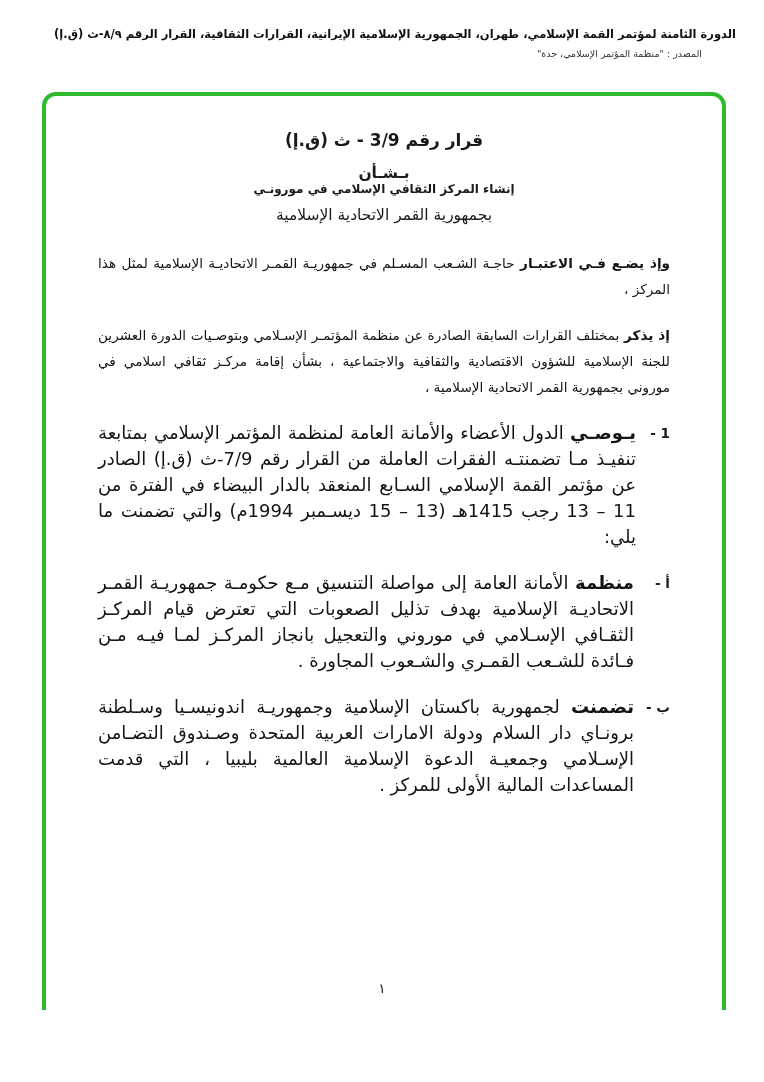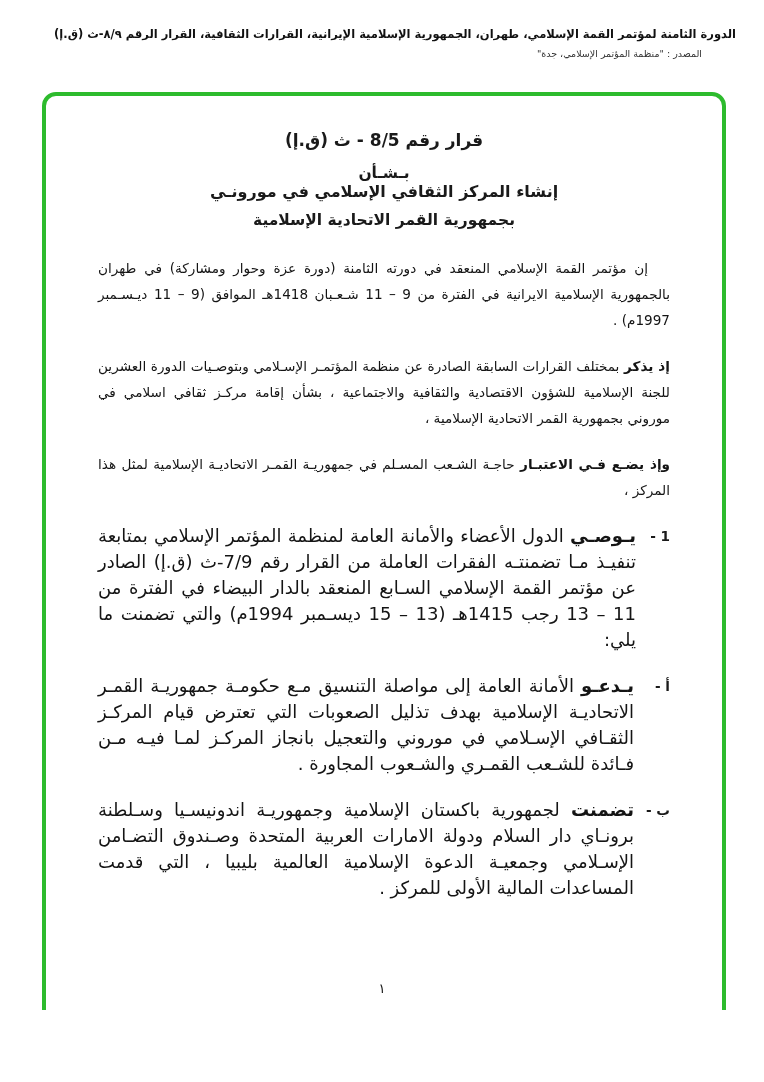--- a/index.html
+++ b/index.html
@@ -39,22 +39,22 @@
   .content {
     position:absolute; inset:0;
     padding:34px 52px 10px 52px;
     direction:rtl;
   }
 
   
   .title-block { text-align:center; margin-bottom:26px; }
   .title-block .t1 { font-size:17px; font-weight:bold; margin-bottom:14px; }
   .title-block .t2 { font-size:15.5px; font-weight:bold; letter-spacing:1px; }
-  .title-block .t3 { font-size:16px; font-weight:bold; margin-bottom:10px; }
-  .title-block .t4 { font-size:15.5px; font-weight:bold; }
+  .title-block .t3 { font-size:12px; font-weight:bold; margin-bottom:10px; }
+  .title-block .t4 { font-size:15.5px; font-weight:normal; }
 
   
   .para {
     font-size:13.6px;
     line-height:26px;
     text-align:justify;
     margin-bottom:20px;
     color:#141414;
   }
   .para.indent { text-indent:22px; }
@@ -98,40 +98,39 @@
 
   <div class="doc-header">
     <div class="h-line1">الدورة الثامنة لمؤتمر القمة الإسلامي، طهران، الجمهورية الإسلامية الإيرانية، القرارات الثقافية، القرار الرقم ٨/٩-ث (ق.إ)</div>
     <div class="h-line2">المصدر :  "منظمة المؤتمر الإسلامي، جدة"</div>
   </div>
 
   <div class="frame">
     <div class="content">
 
       <div class="title-block">
-        <div class="t1">قرار رقم 8/5 - ث (ق.إ)</div>
+        <div class="t1">قرار رقم 3/9 - ث (ق.إ)</div>
         <div class="t2">بـشـأن</div>
         <div class="t3">إنشاء المركز الثقافي الإسلامي في مورونـي</div>
         <div class="t4">بجمهورية القمر الاتحادية الإسلامية</div>
       </div>
 
-      <p class="para indent">إن مؤتمر القمة الإسلامي المنعقد في دورته الثامنة (دورة عزة وحوار ومشاركة) في طهران بالجمهورية الإسلامية الايرانية في الفترة من 9 – 11 شـعـبان 1418هـ الموافق (9 – 11 ديـسـمبر 1997م) .</p>
+
+      <p class="para"><span class="lead">وإذ يضـع فـي الاعتبـار</span> <span>حاجـة الشـعب المسـلم في جمهوريـة القمـر الاتحاديـة الإسلامية لمثل هذا المركز ،</span></p>
 
       <p class="para"><span class="lead">إذ يذكر</span> <span>بمختلف القرارات السابقة الصادرة عن منظمة المؤتمـر الإسـلامي وبتوصـيات الدورة العشرين للجنة الإسلامية للشؤون الاقتصادية والثقافية والاجتماعية ، بشأن إقامة مركـز ثقافي اسلامي في موروني بجمهورية القمر الاتحادية الإسلامية ،</span></p>
-
-      <p class="para"><span class="lead">وإذ يضـع فـي الاعتبـار</span> <span>حاجـة الشـعب المسـلم في جمهوريـة القمـر الاتحاديـة الإسلامية لمثل هذا المركز ،</span></p>
 
       <div class="item">
         <div class="marker">1 -</div>
         <div class="item-text"><span class="lead">يـوصـي</span> <span>الدول الأعضاء والأمانة العامة لمنظمة المؤتمر الإسلامي بمتابعة تنفيـذ مـا تضمنتـه الفقرات العاملة من القرار رقم 7/9-ث (ق.إ) الصادر عن مؤتمر القمة الإسلامي السـابع المنعقد بالدار البيضاء في الفترة من 11 – 13 رجب 1415هـ (13 – 15 ديسـمبر 1994م) والتي تضمنت ما يلي:</span></div>
       </div>
 
       <div class="item sub">
         <div class="marker">أ -</div>
-        <div class="item-text"><span class="lead">يـدعـو</span> <span>الأمانة العامة إلى مواصلة التنسيق مـع حكومـة جمهوريـة القمـر الاتحاديـة الإسلامية بهدف تذليل الصعوبات التي تعترض قيام المركـز الثقـافي الإسـلامي في موروني والتعجيل بانجاز المركـز لمـا فيـه مـن فـائدة للشـعب القمـري والشـعوب المجاورة .</span></div>
+        <div class="item-text"><span class="lead">منظمة</span> <span>الأمانة العامة إلى مواصلة التنسيق مـع حكومـة جمهوريـة القمـر الاتحاديـة الإسلامية بهدف تذليل الصعوبات التي تعترض قيام المركـز الثقـافي الإسـلامي في موروني والتعجيل بانجاز المركـز لمـا فيـه مـن فـائدة للشـعب القمـري والشـعوب المجاورة .</span></div>
       </div>
 
       <div class="item sub">
         <div class="marker">ب -</div>
         <div class="item-text"><span class="lead">تضمنت</span> <span>لجمهورية باكستان الإسلامية وجمهوريـة اندونيسـيا وسـلطنة برونـاي دار السلام ودولة الامارات العربية المتحدة وصـندوق التضـامن الإسـلامي وجمعيـة الدعوة الإسلامية العالمية بليبيا ، التي قدمت المساعدات المالية الأولى للمركز .</span></div>
       </div>
 
     </div>
   </div>
 

